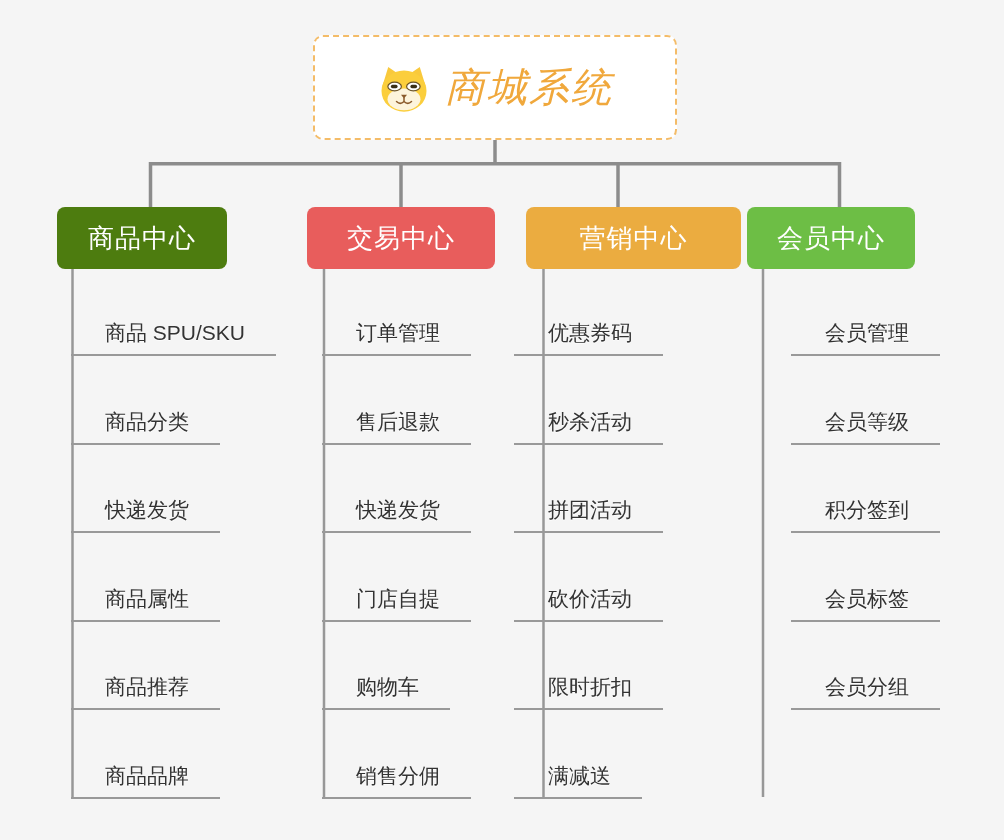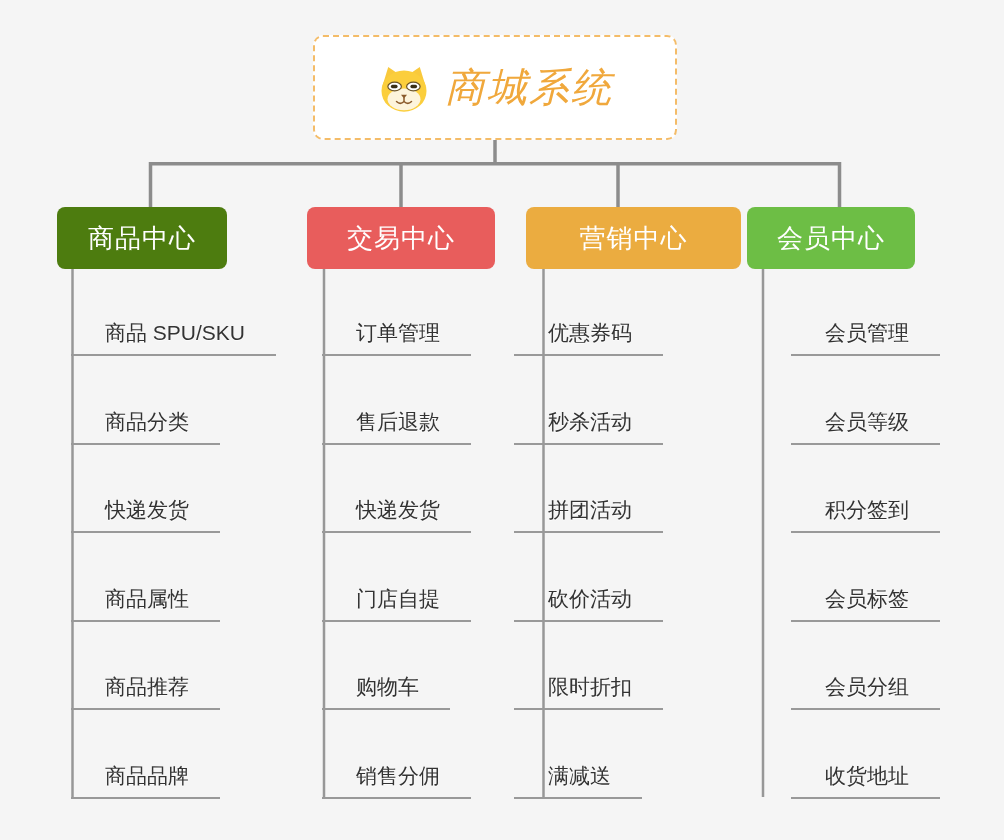--- a/index.html
+++ b/index.html
@@ -118,15 +118,14 @@
   <div class="leaf c2 r2">拼团活动</div>
   <div class="leaf c2 r3">砍价活动</div>
   <div class="leaf c2 r4">限时折扣</div>
   <div class="leaf c2 r5">满减送</div>
 
   <div class="leaf c3 r0">会员管理</div>
   <div class="leaf c3 r1">会员等级</div>
   <div class="leaf c3 r2">积分签到</div>
   <div class="leaf c3 r3">会员标签</div>
   <div class="leaf c3 r4">会员分组</div>
-  <div class="leaf c3 r5">收货地址</div>
 
 </div>
 
 </body></html>

